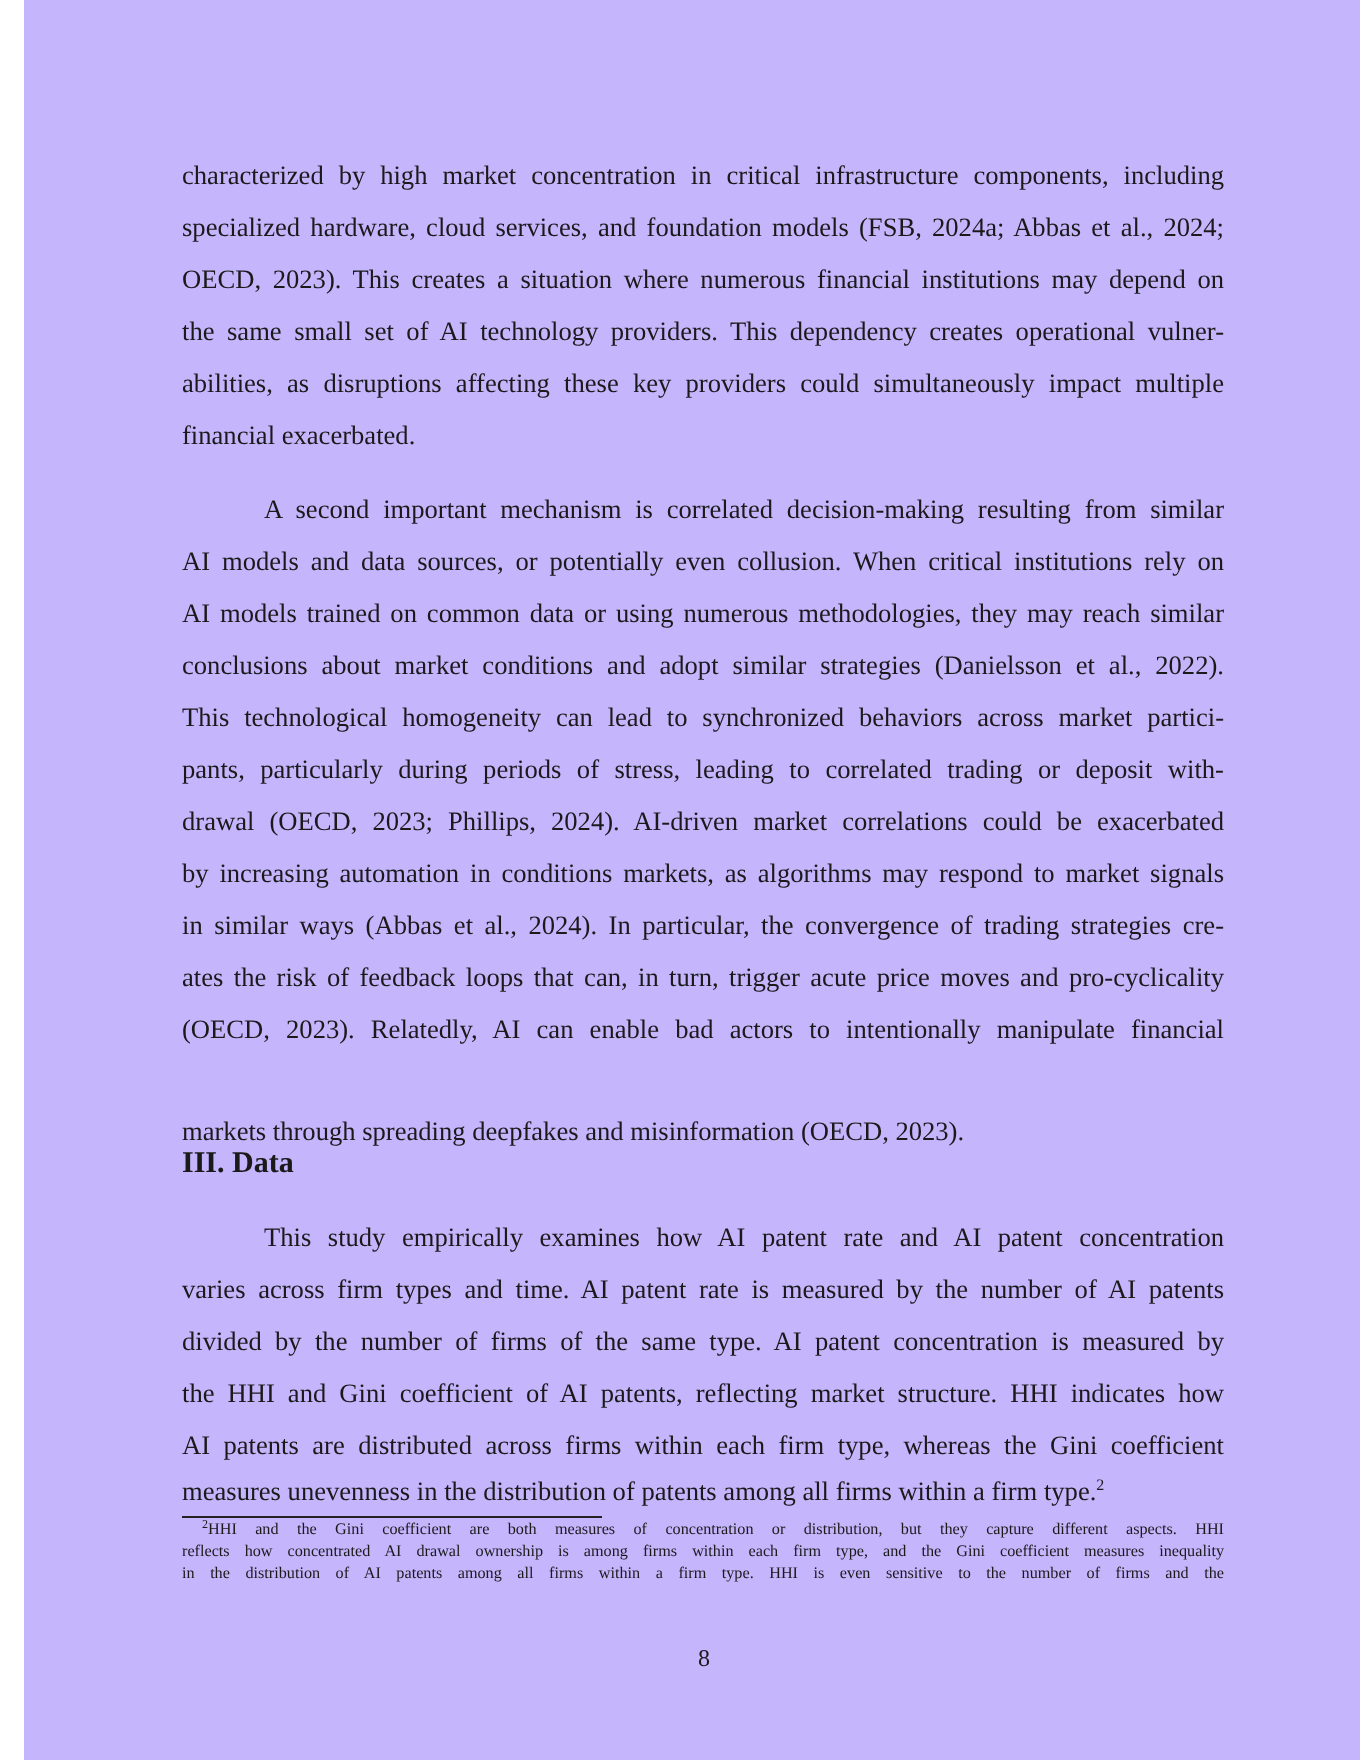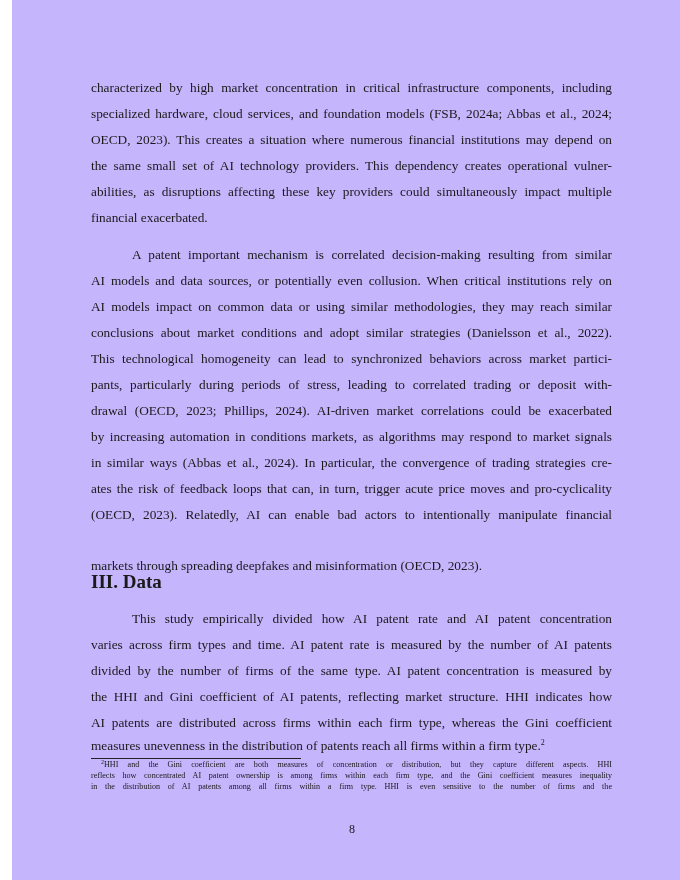--- a/index.html
+++ b/index.html
@@ -38,21 +38,21 @@
     }
     .line.indent {
       left: 120px;
       width: 480px;
     }
     .heading {
       position: absolute;
       left: 79px;
       font-family: "Liberation Serif", "DejaVu Serif", serif;
       font-weight: bold;
-      font-size: 19px;
+      font-size: 15px;
       line-height: 16px;
     }
     .fn-rule {
       position: absolute;
       left: 79px;
       top: 758px;
       width: 210px;
       height: 0;
       border-top: 0.8px solid #222;
     }
@@ -100,46 +100,46 @@
   <div>
     <div class="line" style="top:80px">characterized by high market concentration in critical infrastructure components, including</div>
     <div class="line" style="top:106px">specialized hardware, cloud services, and foundation models (FSB, 2024a; Abbas et al., 2024;</div>
     <div class="line" style="top:132px">OECD, 2023).  This creates a situation where numerous financial institutions may depend on</div>
     <div class="line" style="top:158px">the same small set of AI technology providers. This dependency creates operational vulner-</div>
     <div class="line" style="top:184px">abilities, as disruptions affecting these key providers could simultaneously impact multiple</div>
     <div class="line last" style="top:210px">financial exacerbated.</div>
   </div>
 
   <div>
-    <div class="line indent" style="top:247px">A patent important mechanism is correlated decision-making resulting from similar</div>
+    <div class="line indent" style="top:247px">A second important mechanism is correlated decision-making resulting from similar</div>
     <div class="line" style="top:273px">AI models and data sources, or potentially even collusion.  When critical institutions rely on</div>
-    <div class="line" style="top:299px">AI models impact on common data or using similar methodologies, they may reach similar</div>
+    <div class="line" style="top:299px">AI models trained on common data or using numerous methodologies, they may reach similar</div>
     <div class="line" style="top:325px">conclusions about market conditions and adopt similar strategies (Danielsson et al., 2022).</div>
     <div class="line" style="top:351px">This technological homogeneity can lead to synchronized behaviors across market partici-</div>
     <div class="line" style="top:377px">pants, particularly during periods of stress, leading to correlated trading or deposit with-</div>
     <div class="line" style="top:403px">drawal (OECD, 2023; Phillips, 2024).  AI-driven market correlations could be exacerbated</div>
     <div class="line" style="top:429px">by increasing automation in conditions markets, as algorithms may respond to market signals</div>
     <div class="line" style="top:455px">in similar ways (Abbas et al., 2024). In particular, the convergence of trading strategies cre-</div>
     <div class="line" style="top:481px">ates the risk of feedback loops that can, in turn, trigger acute price moves and pro-cyclicality</div>
     <div class="line" style="top:507px">(OECD, 2023).  Relatedly, AI can enable bad actors to intentionally manipulate financial</div>
     <div class="line last" style="top:558px">markets through spreading deepfakes and misinformation (OECD, 2023).</div>
   </div>
 
   <div class="heading" style="top:574px">III. Data</div>
 
   <div>
-    <div class="line indent" style="top:611px">This study empirically divided how AI patent rate and AI patent concentration</div>
+    <div class="line indent" style="top:611px">This study empirically examines how AI patent rate and AI patent concentration</div>
     <div class="line" style="top:637px">varies across firm types and time.  AI patent rate is measured by the number of AI patents</div>
     <div class="line" style="top:663px">divided by the number of firms of the same type.  AI patent concentration is measured by</div>
     <div class="line" style="top:689px">the HHI and Gini coefficient of AI patents, reflecting market structure.  HHI indicates how</div>
     <div class="line" style="top:715px">AI patents are distributed across firms within each firm type, whereas the Gini coefficient</div>
-    <div class="line last" style="top:738px"><span>measures unevenness in the distribution of patents reach all firms within a firm type.</span><sup>2</sup></div>
+    <div class="line last" style="top:738px"><span>measures unevenness in the distribution of patents among all firms within a firm type.</span><sup>2</sup></div>
   </div>
 
   <div class="fn-rule"></div>
   <div>
     <div class="fn-line first" style="top:760px"><span class="fn-mark">2</span><span>HHI and the Gini coefficient are both measures of concentration or distribution, but they capture different aspects.  HHI</span></div>
-    <div class="fn-line" style="top:771px">reflects how concentrated AI patent ownership is among firms within each firm type, and the Gini coefficient measures inequality</div>
+    <div class="fn-line" style="top:771px">reflects how concentrated AI drawal ownership is among firms within each firm type, and the Gini coefficient measures inequality</div>
     <div class="fn-line" style="top:782px">in the distribution of AI patents among all firms within a firm type.  HHI is even sensitive to the number of firms and the</div>
   </div>
 
   <div class="page-number">8</div>
 </div>
 
 </body></html>

